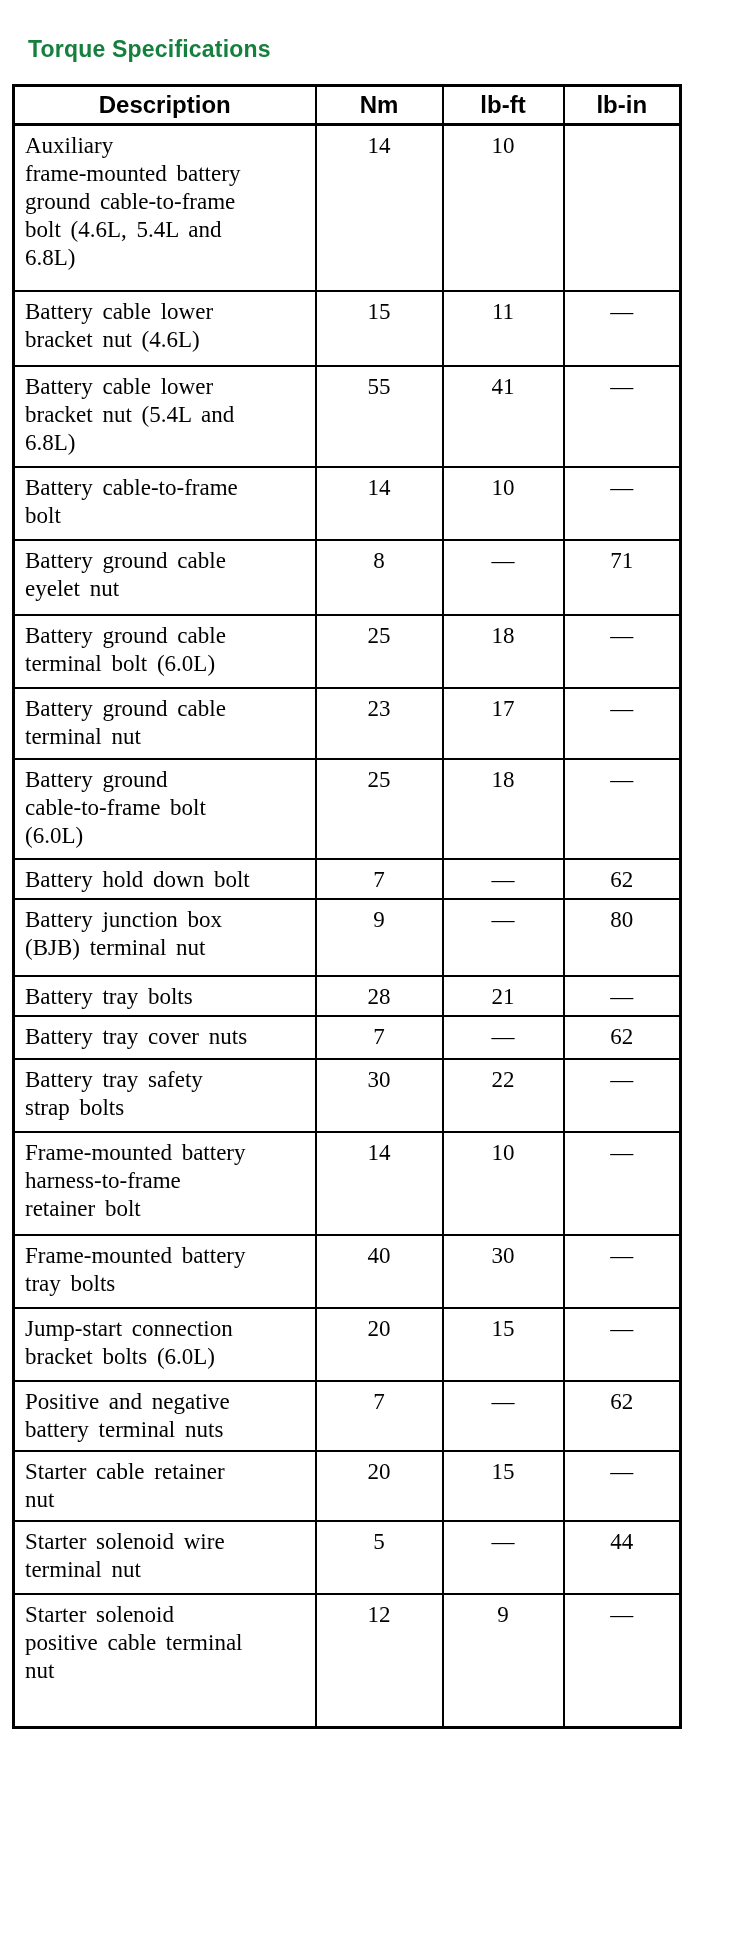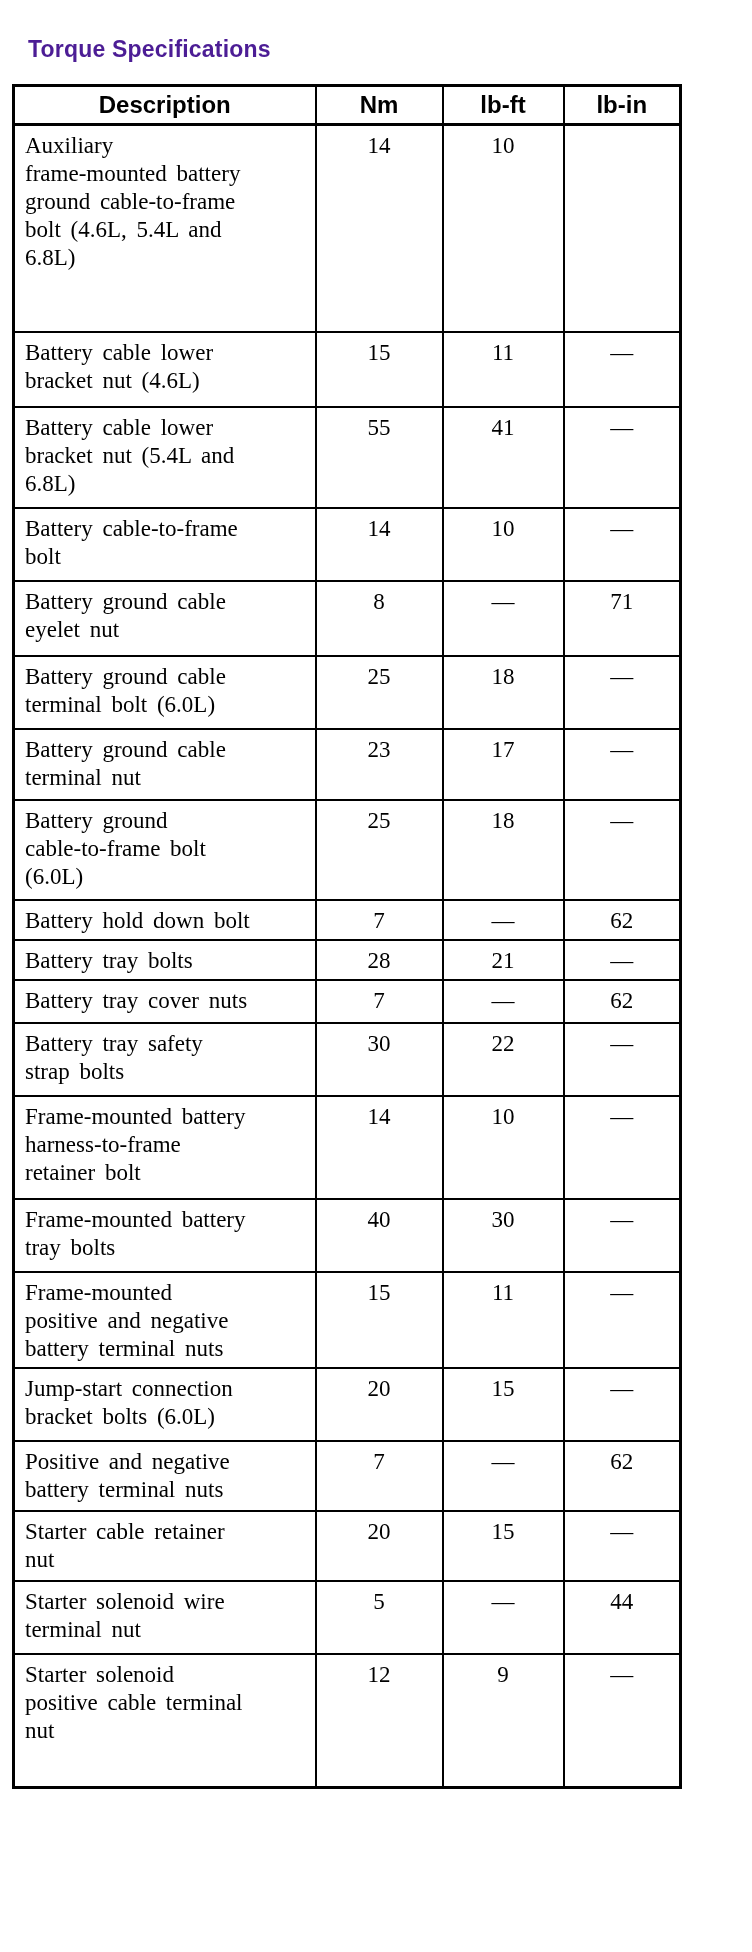--- a/index.html
+++ b/index.html
@@ -12,21 +12,21 @@
     overflow: hidden;
   }
   .doc-title {
     position: absolute;
     left: 28px;
     top: 36px;
     font-family: "Liberation Sans", sans-serif;
     font-weight: bold;
     font-size: 23px;
     letter-spacing: 0.2px;
-    color: #4c1d95;
+    color: #15803d;
   }
   table.spec-table {
     position: absolute;
     left: 12px;
     top: 84px;
     width: 667px;
     border-collapse: collapse;
     table-layout: fixed;
     border: 3px solid #000000;
   }
@@ -76,21 +76,21 @@
     </colgroup>
     <thead>
       <tr style="height:39px">
         <th>Description</th>
         <th>Nm</th>
         <th>lb-ft</th>
         <th>lb-in</th>
       </tr>
     </thead>
     <tbody>
-      <tr style="height:207px">
+      <tr style="height:166px">
         <td class="desc">Auxiliary
 frame-mounted battery
 ground cable-to-frame
 bolt (4.6L, 5.4L and
 6.8L)</td>
         <td class="num">14</td>
         <td class="num">10</td>
         <td class="num"></td>
       </tr>
       <tr style="height:75px">
@@ -143,20 +143,27 @@
         <td class="num">25</td>
         <td class="num">18</td>
         <td class="num">—</td>
       </tr>
       <tr style="height:39px">
         <td class="desc">Battery hold down bolt</td>
         <td class="num">7</td>
         <td class="num">—</td>
         <td class="num">62</td>
       </tr>
+      <tr style="height:77px">
+        <td class="desc">Battery junction box
+(BJB) terminal nut</td>
+        <td class="num">9</td>
+        <td class="num">—</td>
+        <td class="num">80</td>
+      </tr>
       <tr style="height:38px">
         <td class="desc">Battery tray bolts</td>
         <td class="num">28</td>
         <td class="num">21</td>
         <td class="num">—</td>
       </tr>
       <tr style="height:43px">
         <td class="desc">Battery tray cover nuts</td>
         <td class="num">7</td>
         <td class="num">—</td>
@@ -177,28 +184,20 @@
         <td class="num">10</td>
         <td class="num">—</td>
       </tr>
       <tr style="height:73px">
         <td class="desc">Frame-mounted battery
 tray bolts</td>
         <td class="num">40</td>
         <td class="num">30</td>
         <td class="num">—</td>
       </tr>
-      <tr style="height:96px">
-        <td class="desc">Frame-mounted
-positive and negative
-battery terminal nuts</td>
-        <td class="num">15</td>
-        <td class="num">11</td>
-        <td class="num">—</td>
-      </tr>
       <tr style="height:73px">
         <td class="desc">Jump-start connection
 bracket bolts (6.0L)</td>
         <td class="num">20</td>
         <td class="num">15</td>
         <td class="num">—</td>
       </tr>
       <tr style="height:70px">
         <td class="desc">Positive and negative
 battery terminal nuts</td>

